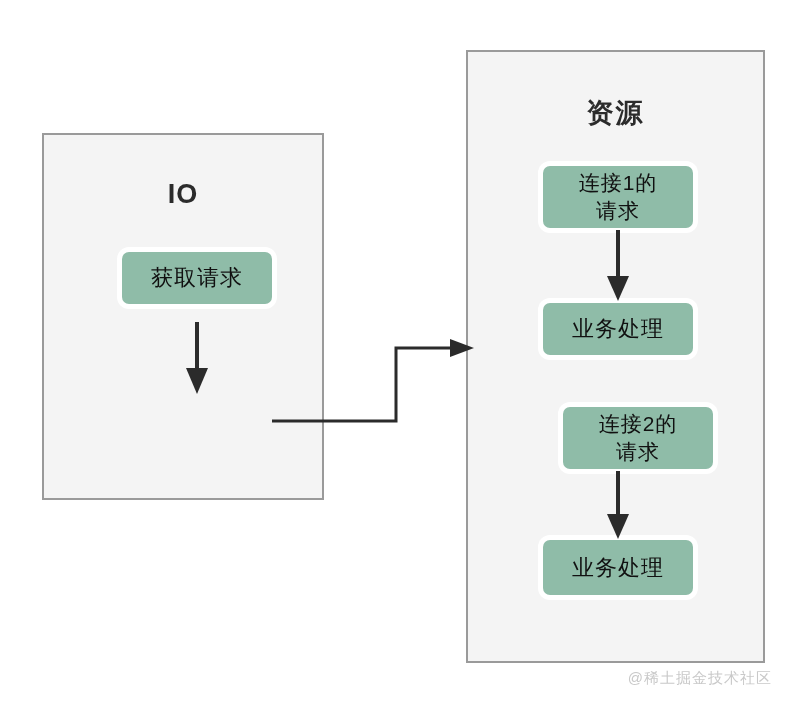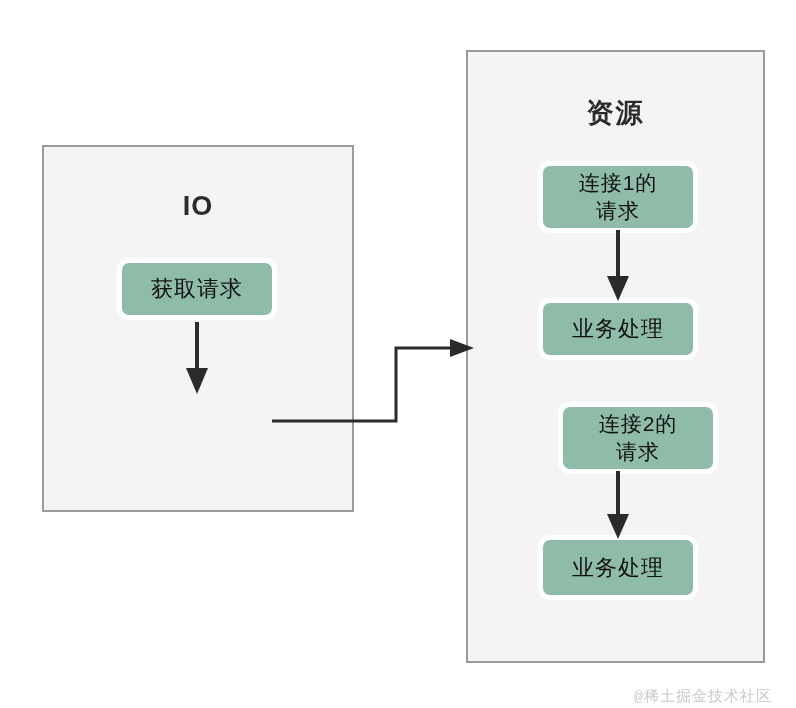--- a/index.html
+++ b/index.html
@@ -21,22 +21,22 @@
     height: 708px;
   }
   .panel {
     position: absolute;
     background: #f4f4f4;
     border: 2px solid #9a9a9a;
     box-sizing: border-box;
   }
   #panel-io {
     left: 42px;
-    top: 145px;
-    width: 312px;
+    top: 133px;
+    width: 282px;
     height: 367px;
   }
   #panel-resource {
     left: 466px;
     top: 50px;
     width: 299px;
     height: 613px;
   }
   .panel-title {
     position: absolute;
@@ -71,21 +71,21 @@
     line-height: 1.32;
     letter-spacing: 1px;
     box-shadow: 0 0 0 5px #ffffff;
   }
   .node.two-line {
     font-size: 21px;
   }
   
   #node-fetch-request {
     left: 122px;
-    top: 263px;
+    top: 252px;
     width: 150px;
     height: 52px;
   }
   #node-allocate-resource {
     left: 122px;
     top: 396px;
     width: 150px;
     height: 52px;
   }
   
@@ -130,26 +130,25 @@
     stroke: #2b2b2b;
     stroke-width: 3;
     fill: none;
   }
   .edge-head {
     fill: #2b2b2b;
   }
   .watermark {
     position: absolute;
     right: 24px;
-    bottom: 2px;
+    bottom: 20px;
     color: #c9c9c9;
     font-size: 15px;
     letter-spacing: 1px;
     white-space: nowrap;
-    font-family: Liberation Mono, monospace;
   }
 </style>
 </head>
 <body>
 
 <div id="canvas">
 
   <div class="panel" id="panel-io">
     <div class="panel-title">IO</div>
   </div>

